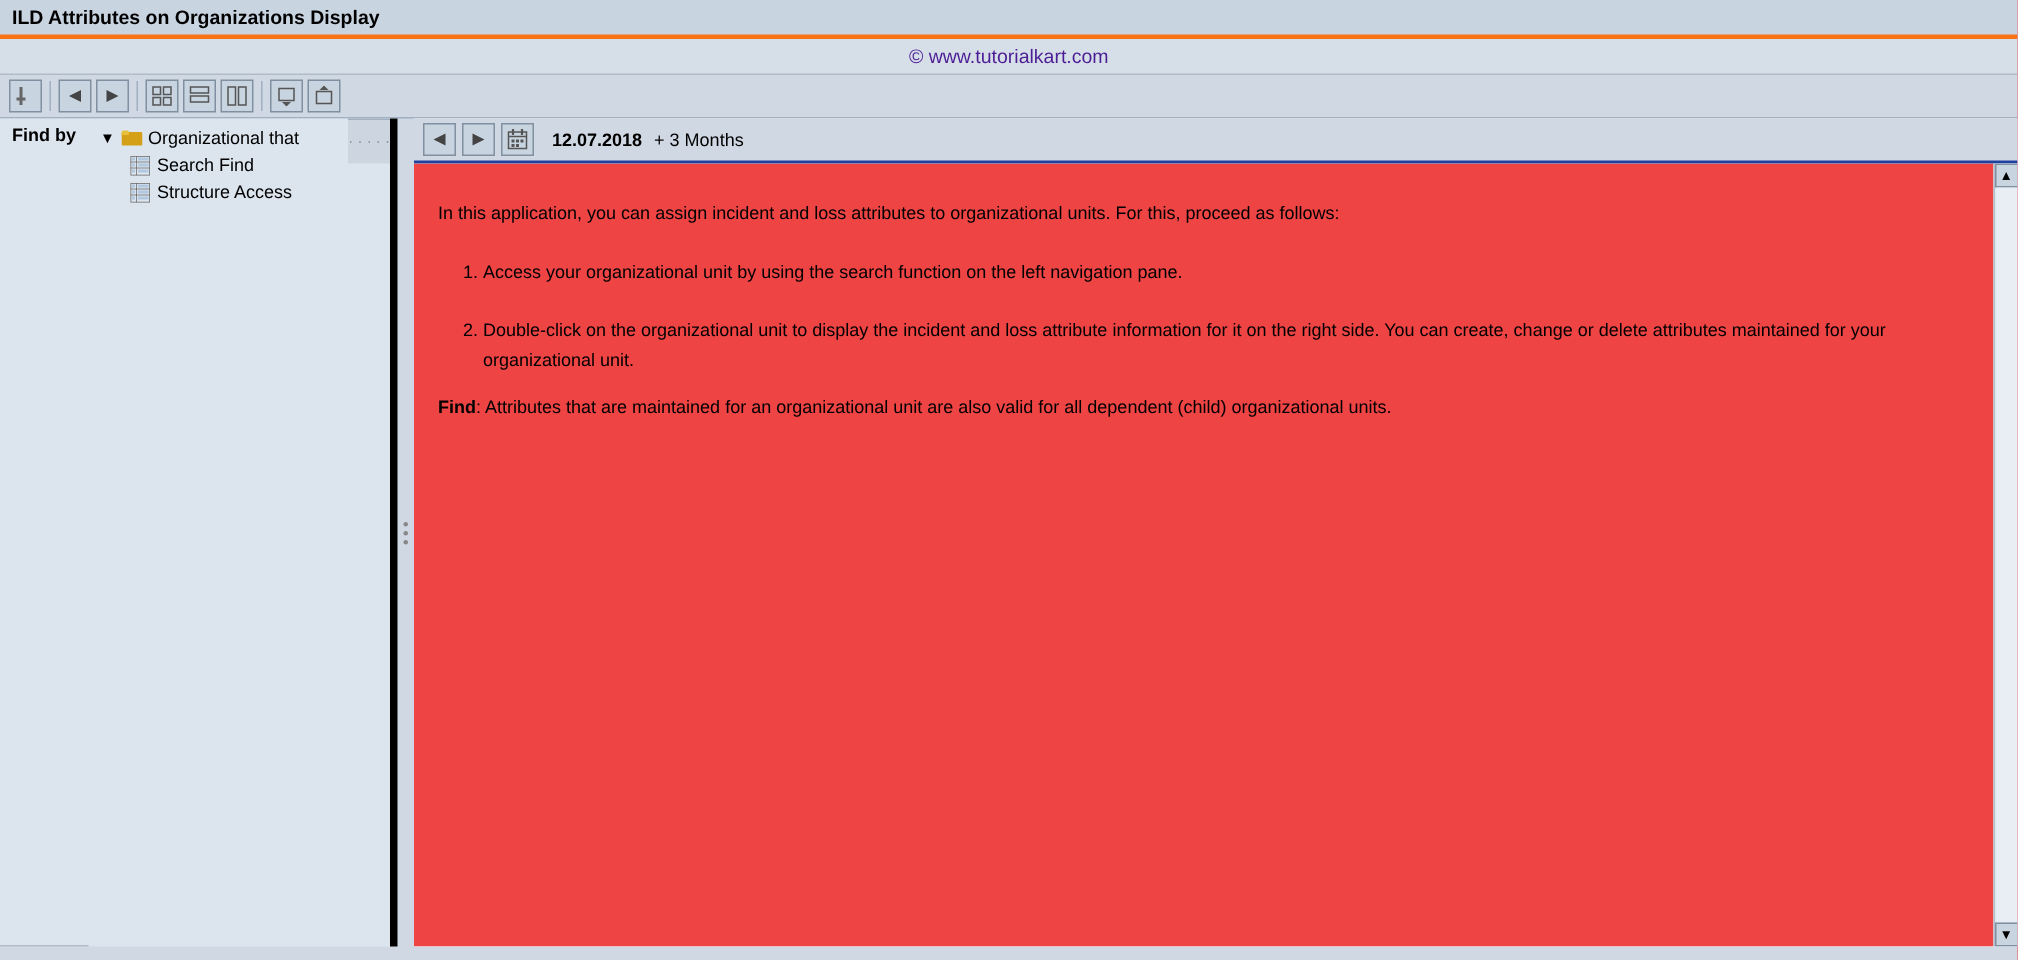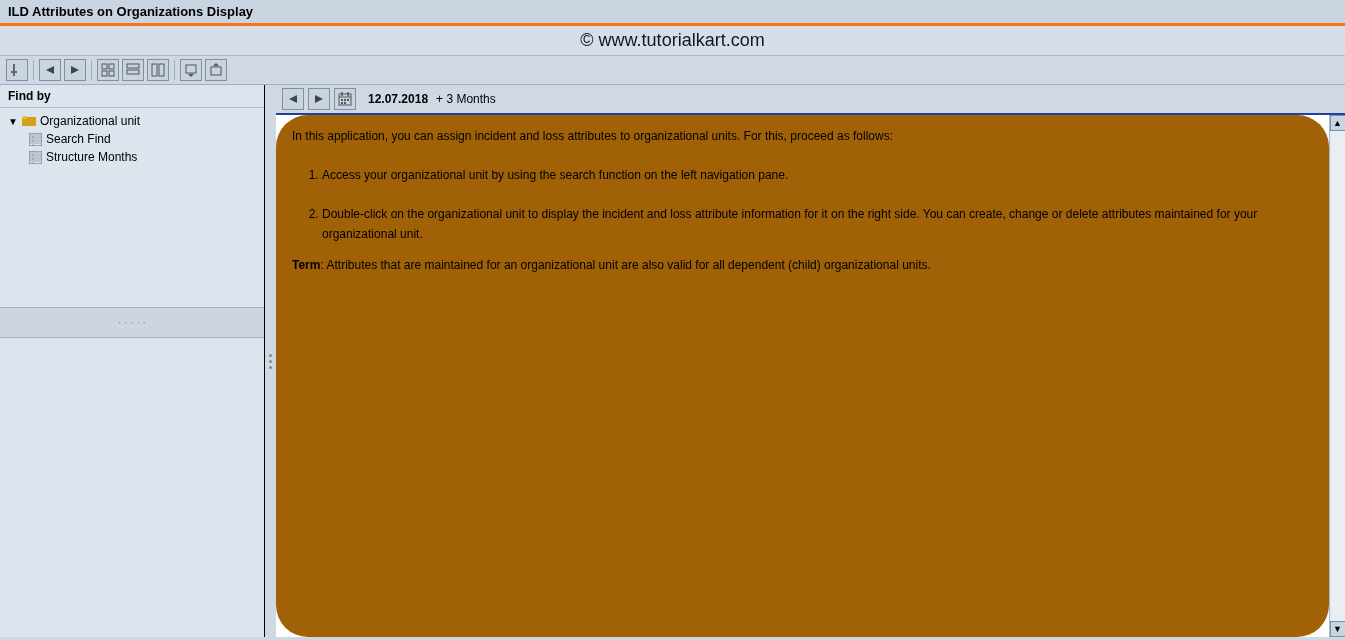--- a/index.html
+++ b/index.html
@@ -19,22 +19,22 @@
       font-size: 13px;
       font-weight: bold;
       border-bottom: 3px solid #f97316;
     }
 
     
     #watermark-bar {
       background: #d6dfe8;
       text-align: center;
       padding: 4px;
-      font-size: 18px;
-      color: #0f172a;
+      font-size: 13px;
+      color: #4c1d95;
       border-bottom: 1px solid #b0bcc8;
     }
 
     
     #toolbar {
       background: #d0d8e4;
       padding: 3px 6px;
       display: flex;
       align-items: center;
       gap: 3px;
@@ -64,23 +64,23 @@
     #main-layout {
       display: flex;
       height: calc(640px - 88px);
     }
 
     
     #left-panel {
       width: 265px;
       min-width: 265px;
       background: #dce4ee;
-      border-right: 1px solid #000000;
-      display: flex;
-      flex-direction: column;
+      border-right: 5px solid #000000;
+      display: flex;
+      flex-direction: row;
     }
 
     #find-by-label {
       padding: 4px 8px;
       font-size: 12px;
       font-weight: bold;
       border-bottom: 1px solid #b0bcc8;
     }
 
     #tree-area {
@@ -160,26 +160,25 @@
     }
 
     #date-range {
       font-size: 12px;
       margin-left: 4px;
     }
 
     
     #content-area {
       flex: 1;
-      padding: 12px 16px;
+      padding: 24px 16px;
       overflow-y: auto;
-      background: #a16207;
+      background: #ef4444;
       line-height: 1.6;
       font-size: 12px;
-      border-radius: 32px;
     }
 
     #content-area p {
       margin-bottom: 10px;
     }
 
     .intro-text {
       margin-bottom: 12px;
     }
 
@@ -323,21 +322,21 @@
       <div class="tree-item">
         <span class="tree-toggle">▼</span>
         <span class="tree-icon">
 
           <svg width="14" height="14" viewBox="0 0 14 14">
             <rect x="0" y="3" width="14" height="9" fill="#d4a017" rx="1"></rect>
             <rect x="0" y="3" width="6" height="3" fill="#d4a017" rx="1"></rect>
             <rect x="0" y="2" width="5" height="3" fill="#e8c040" rx="1"></rect>
           </svg>
         </span>
-        <span>Organizational unit</span>
+        <span>Organizational that</span>
       </div>
 
       <div class="tree-item tree-child">
         <span class="tree-icon">
           <svg width="13" height="13" viewBox="0 0 13 13">
             <rect x="0" y="0" width="13" height="13" fill="none" stroke="#666" stroke-width="1"></rect>
             <line x1="0" y1="4" x2="13" y2="4" stroke="#666" stroke-width="0.5"></line>
             <line x1="0" y1="8" x2="13" y2="8" stroke="#666" stroke-width="0.5"></line>
             <line x1="4" y1="0" x2="4" y2="13" stroke="#666" stroke-width="0.5"></line>
             <rect x="1" y="1" width="2" height="2" fill="#b0c8e0"></rect>
@@ -359,21 +358,21 @@
             <line x1="0" y1="8" x2="13" y2="8" stroke="#666" stroke-width="0.5"></line>
             <line x1="4" y1="0" x2="4" y2="13" stroke="#666" stroke-width="0.5"></line>
             <rect x="1" y="1" width="2" height="2" fill="#b0c8e0"></rect>
             <rect x="5" y="1" width="7" height="2" fill="#b0c8e0"></rect>
             <rect x="1" y="5" width="2" height="2" fill="#b0c8e0"></rect>
             <rect x="5" y="5" width="7" height="2" fill="#b0c8e0"></rect>
             <rect x="1" y="9" width="2" height="2" fill="#b0c8e0"></rect>
             <rect x="5" y="9" width="7" height="2" fill="#b0c8e0"></rect>
           </svg>
         </span>
-        <span>Structure Months</span>
+        <span>Structure Access</span>
       </div>
     </div>
 
     <div id="splitter-area">
       <span>· · · · ·</span>
     </div>
 
     <div id="bottom-left"></div>
   </div>
 
@@ -420,21 +419,21 @@
         </p>
         <ol>
           <li>
             <span>Access your organizational unit by using the search function on the left navigation pane.</span>
           </li>
           <li>
             <span>Double-click on the organizational unit to display the incident and loss attribute information for it on the right side. You can create, change or delete attributes maintained for your organizational unit.</span>
           </li>
         </ol>
         <p class="note-text">
-          <strong>Term</strong><span>: Attributes that are maintained for an organizational unit are also valid for all dependent (child) organizational units.</span>
+          <strong>Find</strong><span>: Attributes that are maintained for an organizational unit are also valid for all dependent (child) organizational units.</span>
         </p>
       </div>
 
       <div id="right-scrollbar">
         <div class="scroll-arrow">▲</div>
         <div class="scroll-track"></div>
         <div class="scroll-arrow">▼</div>
       </div>
     </div>
   </div>

